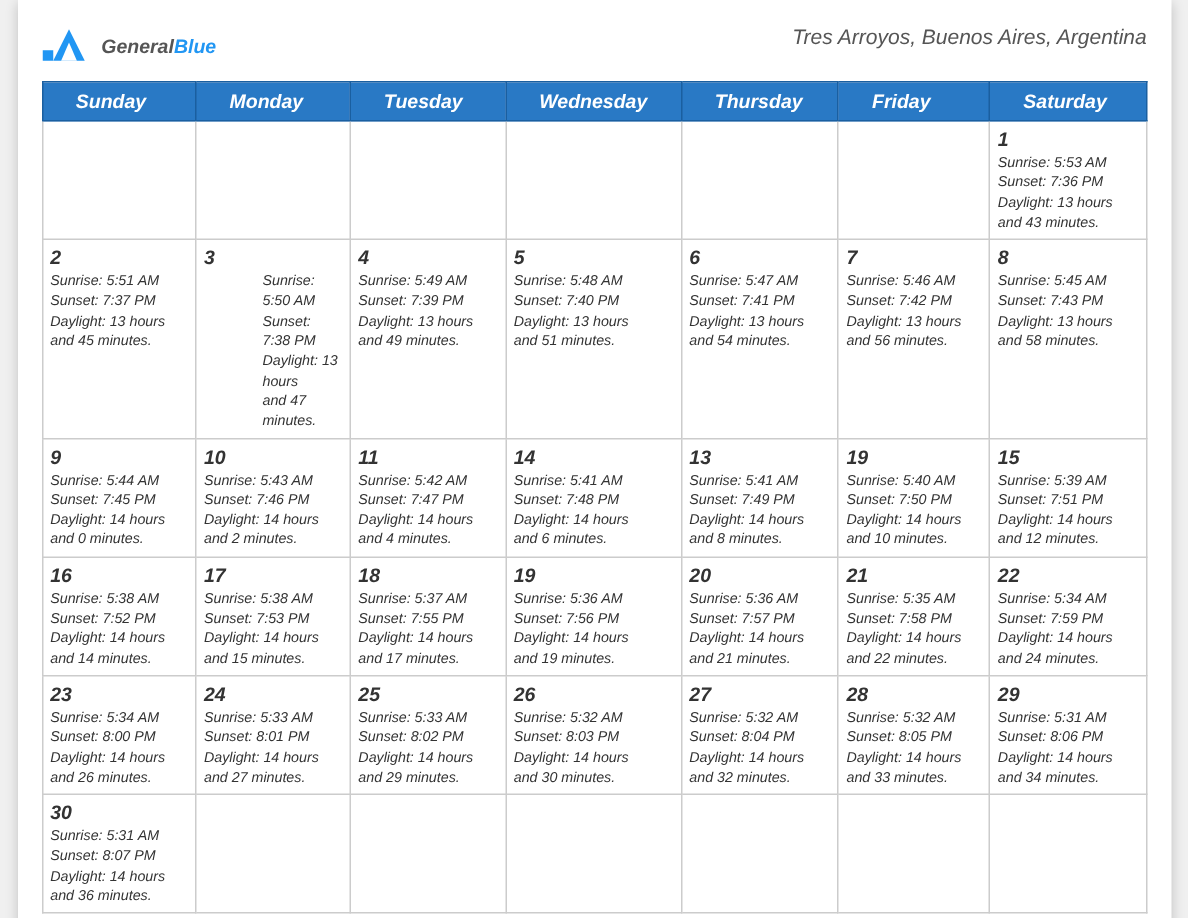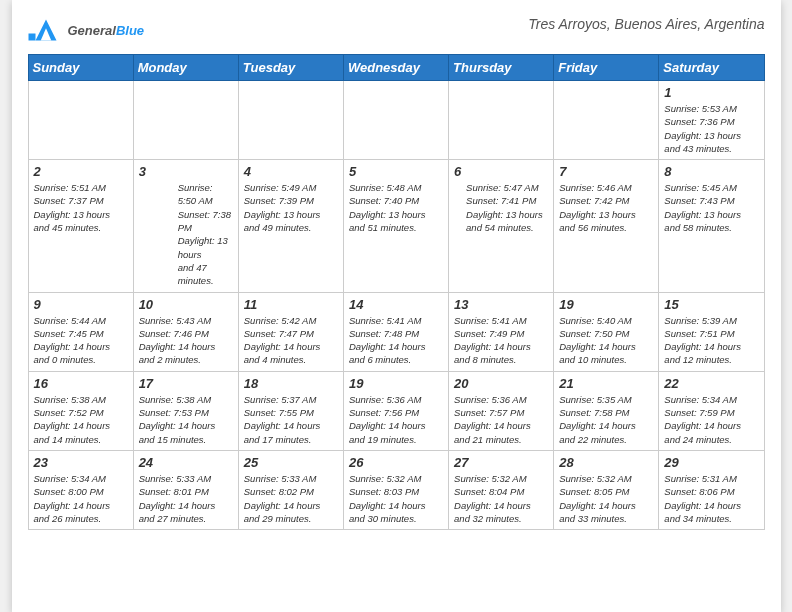--- a/index.html
+++ b/index.html
@@ -48,21 +48,21 @@
     }
     .calendar-grid {
       width: 100%;
       border-collapse: collapse;
       border: 1px solid #ccc;
     }
     .calendar-grid th {
       background: #2979c5;
       color: white;
       text-align: left;
-      padding: 5px 4px;
+      padding: 5px 22px;
       font-size: 13px;
       border: 1px solid #1a5fa0;
     }
     .calendar-grid td {
       vertical-align: top;
       border: 1px solid #ccc;
       padding: 4px 5px;
       width: calc(100% / 7);
       background: white;
     }
@@ -155,21 +155,21 @@
           </td>
           <td>
             <span class="day-number">5</span>
             <div class="day-info" style="white-space: pre-line;">Sunrise: 5:48 AM
 Sunset: 7:40 PM
 Daylight: 13 hours
 and 51 minutes.</div>
           </td>
           <td>
             <span class="day-number">6</span>
-            <div class="day-info" style="white-space: pre-line; margin-left: 12px;">Sunrise: 5:47 AM
+            <div class="day-info" style="white-space: pre-line;">Sunrise: 5:47 AM
 Sunset: 7:41 PM
 Daylight: 13 hours
 and 54 minutes.</div>
           </td>
           <td>
             <span class="day-number">7</span>
             <div class="day-info" style="white-space: pre-line;">Sunrise: 5:46 AM
 Sunset: 7:42 PM
 Daylight: 13 hours
 and 56 minutes.</div>
@@ -327,16 +327,31 @@
 Daylight: 14 hours
 and 33 minutes.</div>
           </td>
           <td>
             <span class="day-number">29</span>
             <div class="day-info" style="white-space: pre-line;">Sunrise: 5:31 AM
 Sunset: 8:06 PM
 Daylight: 14 hours
 and 34 minutes.</div>
           </td>
+        </tr>
+        <tr>
+          <td>
+            <span class="day-number">30</span>
+            <div class="day-info" style="white-space: pre-line;">Sunrise: 5:31 AM
+Sunset: 8:07 PM
+Daylight: 14 hours
+and 36 minutes.</div>
+          </td>
+          <td class="empty-cell"></td>
+          <td class="empty-cell"></td>
+          <td class="empty-cell"></td>
+          <td class="empty-cell"></td>
+          <td class="empty-cell"></td>
+          <td class="empty-cell"></td>
         </tr>
       </tbody>
   </table>
 </div>
 
 </body></html>

